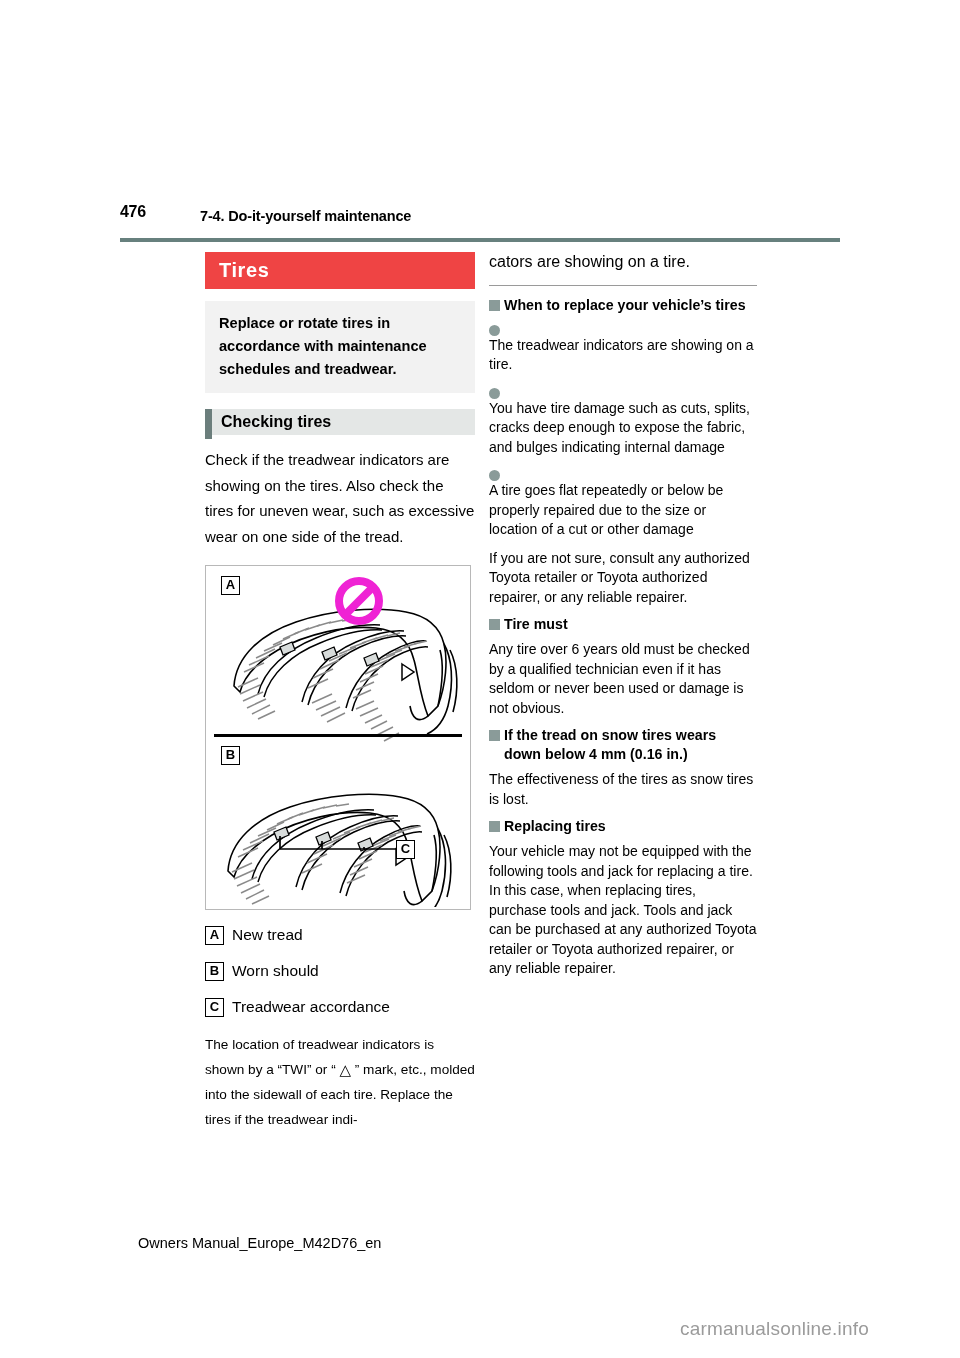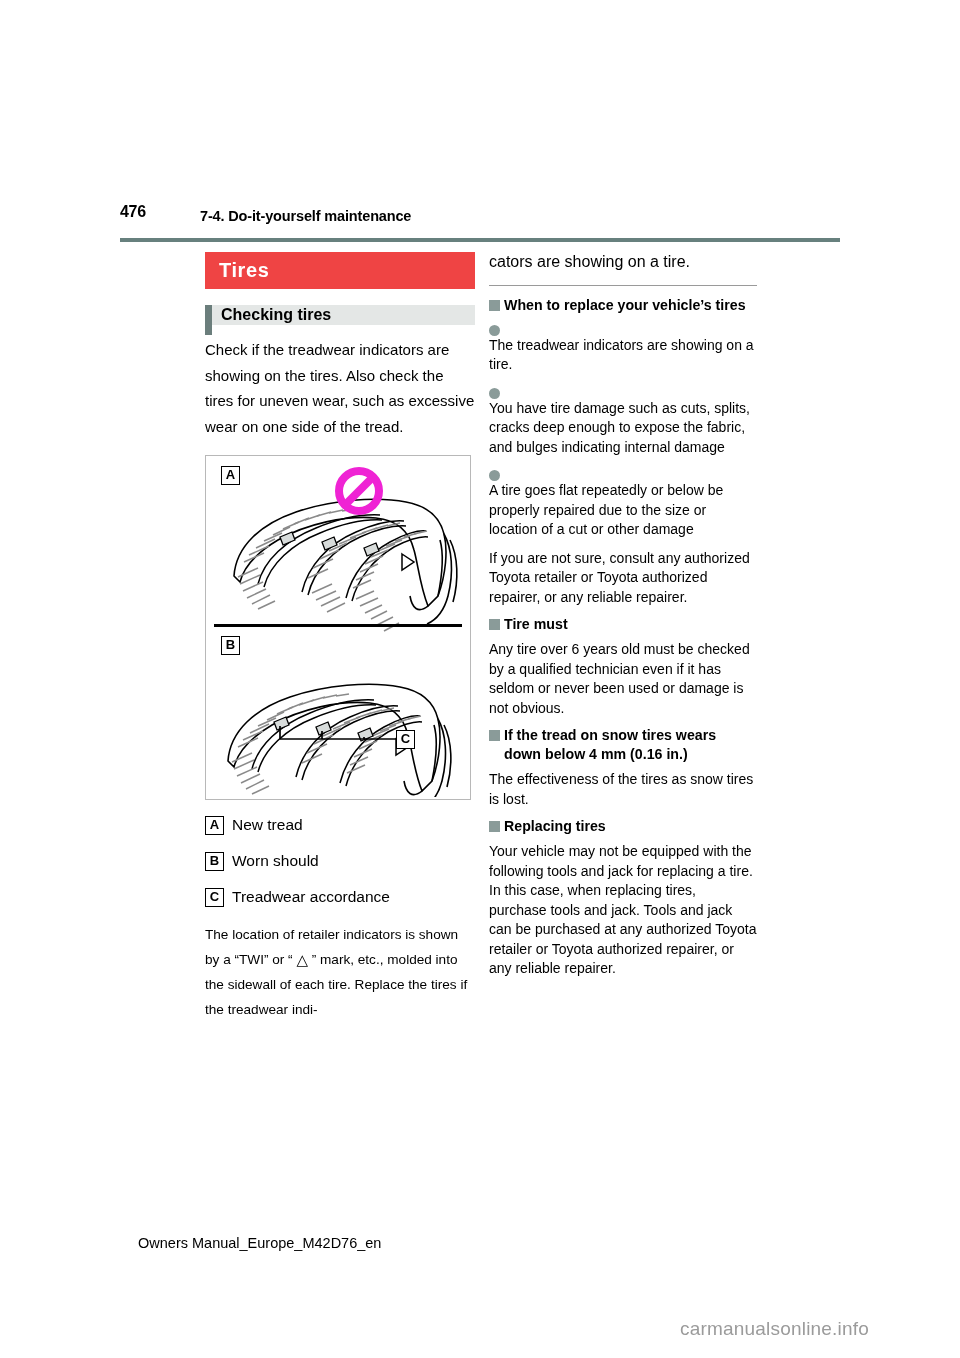--- a/index.html
+++ b/index.html
@@ -99,21 +99,21 @@
   .callout-text {
     font-size: 14.6px;
     font-weight: bold;
     line-height: 23px;
     color: #000;
   }
 
   .sub-banner {
     margin-top: 16px;
     width: 270px;
-    height: 20px;
+    height: 26px;
     background: #e4e7e6;
     box-sizing: border-box;
     display: flex;
     align-items: center;
     position: relative;
   }
   .sub-banner::before {
     content: "";
     position: absolute;
     left: 0; top: 0;
@@ -299,20 +299,23 @@
     <div class="section-title">7-4. Do-it-yourself maintenance</div>
   </div>
   <div class="header-rule"></div>
 
   <div class="col-left">
 
     <div class="tires-banner">
       <span class="tires-banner-label">Tires</span>
     </div>
 
+    <div class="callout-box">
+      <div class="callout-text">Replace or rotate tires in accordance with maintenance schedules and treadwear.</div>
+    </div>
 
     <div class="sub-banner">
       <span class="sub-banner-label">Checking tires</span>
     </div>
 
     <div class="body-para">Check if the treadwear indicators are showing on the tires. Also check the tires for uneven wear, such as excessive wear on one side of the tread.</div>
 
     <div class="illus-box">
 
       <svg width="262" height="341" viewBox="0 0 262 341" style="position:absolute;left:0;top:0;">
@@ -500,21 +503,21 @@
         <div class="legend-tag">B</div>
         <div class="legend-label">Worn should</div>
       </div>
       <div class="legend-row">
         <div class="legend-tag">C</div>
         <div class="legend-label">Treadwear accordance</div>
       </div>
     </div>
 
     <div class="closing-para">
-      <span>The location of retailer indicators is shown by a “TWI” or “ </span><span class="tri-glyph">△</span><span> ” mark, etc., molded into the sidewall of each tire. Replace the tires if the treadwear indi-</span>
+      <span>The location of treadwear indicators is shown by a “TWI” or “ </span><span class="tri-glyph">△</span><span> ” mark, etc., molded into the sidewall of each tire. Replace the tires if the treadwear indi-</span>
     </div>
   </div>
 
   <div class="col-right">
 
     <div class="r-para">cators are showing on a tire.</div>
 
     <div class="r-rule"></div>
 
     <div class="r-head">

